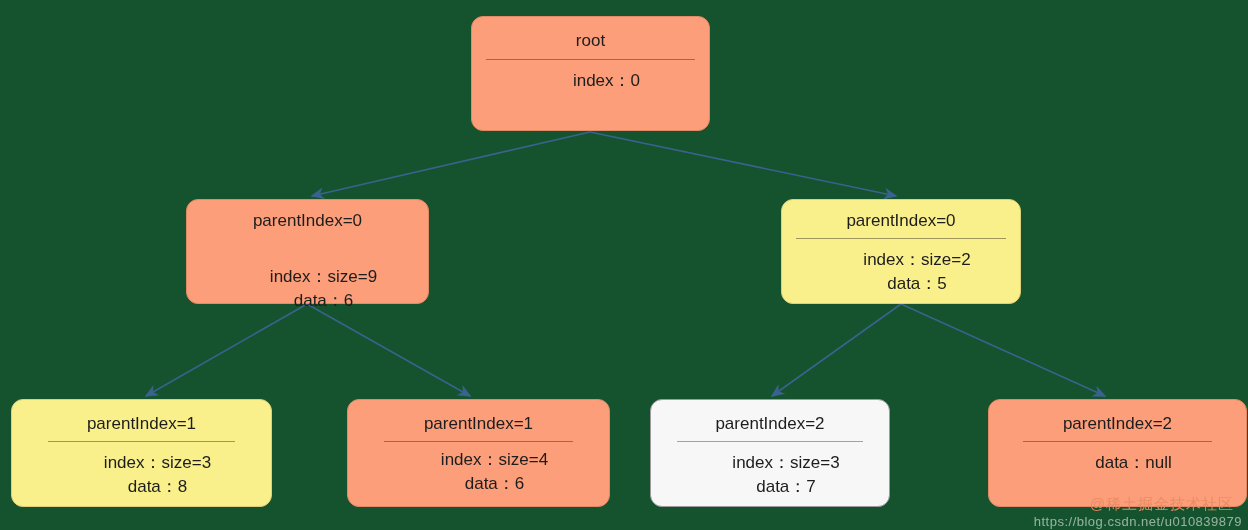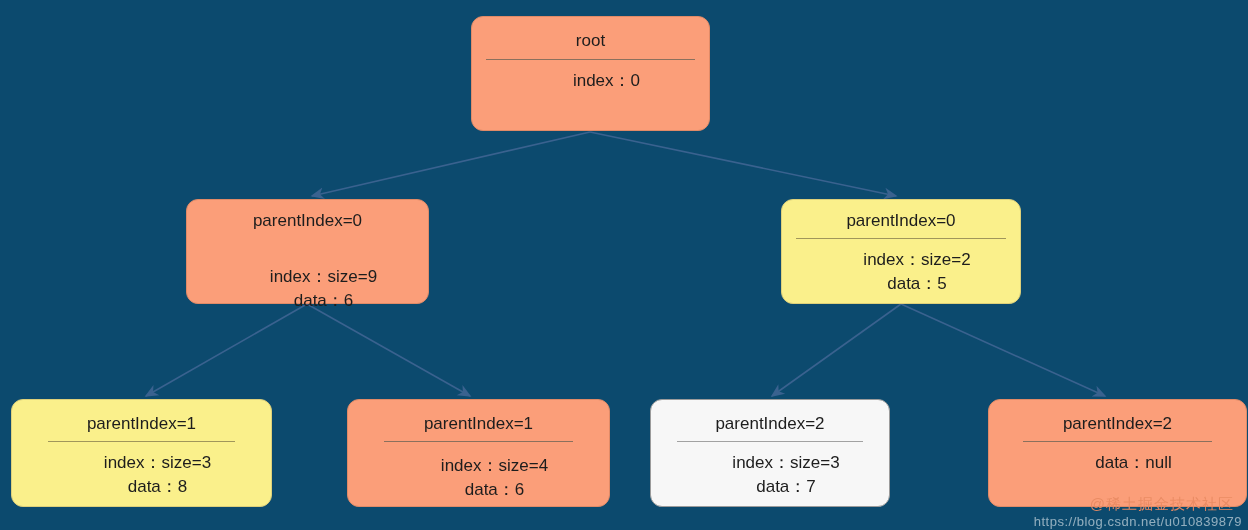--- a/index.html
+++ b/index.html
@@ -7,21 +7,21 @@
     padding: 0;
     background: #ffffff;
   }
   body {
     font-family: "Liberation Sans", "DejaVu Sans", sans-serif;
   }
   #canvas {
     position: relative;
     width: 1248px;
     height: 530px;
-    background: #0c4a6e;
+    background: #14532d;
     overflow: hidden;
   }
   #edges {
     position: absolute;
     left: 0;
     top: 0;
     width: 1248px;
     height: 530px;
     pointer-events: none;
   }
@@ -151,21 +151,21 @@
     <div class="divider" style="margin-top:7px; margin-left:36px; margin-right:36px;"></div>
     <div class="node-body" style="margin-top:9px;">
       <span class="node-line">index：size=3</span>
       <span class="node-line">data：8</span>
     </div>
   </div>
 
   <div class="node salmon" style="left:347px; top:399px; width:263px; height:108px; padding-top:14px;">
     <div class="node-title">parentIndex=1</div>
     <div class="divider" style="margin-top:7px; margin-left:36px; margin-right:36px;"></div>
-    <div class="node-body" style="margin-top:12px;">
+    <div class="node-body" style="margin-top:6px;">
       <span class="node-line">index：size=4</span>
       <span class="node-line">data：6</span>
     </div>
   </div>
 
   <div class="node gray" style="left:650px; top:399px; width:240px; height:108px; padding-top:14px;">
     <div class="node-title">parentIndex=2</div>
     <div class="divider" style="margin-top:7px; margin-left:26px; margin-right:26px;"></div>
     <div class="node-body" style="margin-top:9px;">
       <span class="node-line">index：size=3</span>

